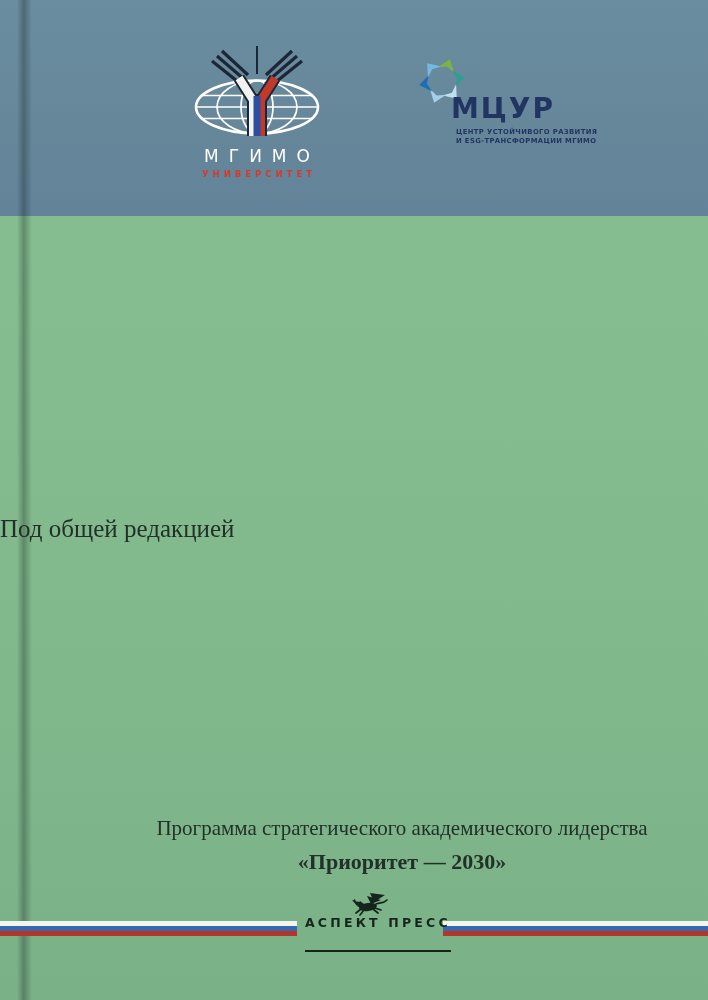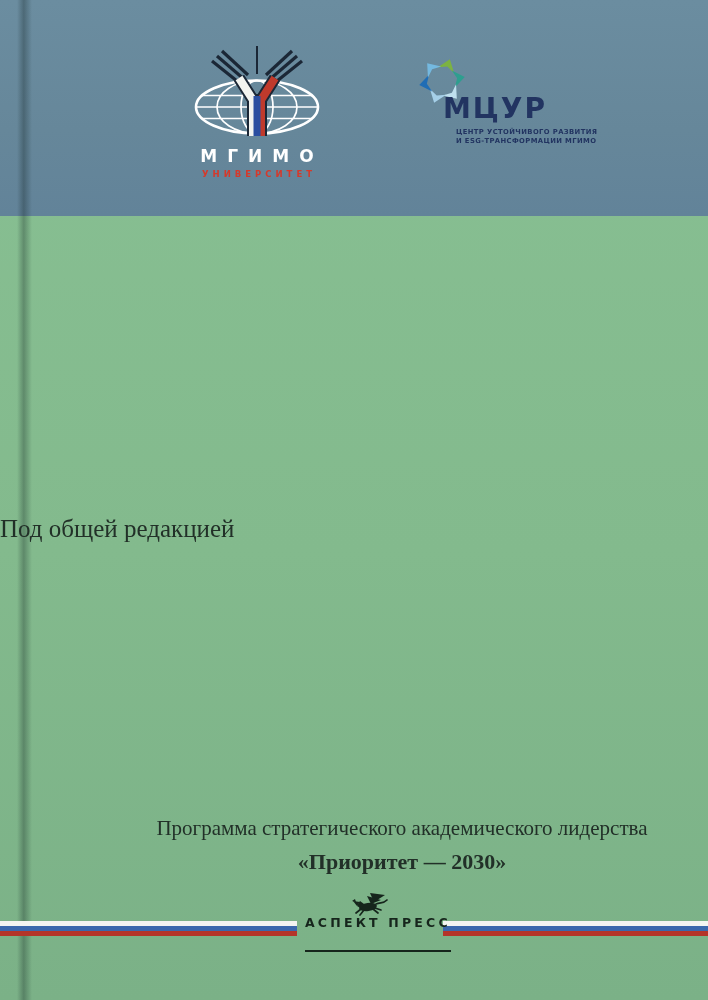--- a/index.html
+++ b/index.html
@@ -14,33 +14,33 @@
   }
   .hinge{
     position:absolute;left:17px;top:0;width:15px;height:1000px;
     background:linear-gradient(90deg,rgba(8,24,24,0) 0%,rgba(8,24,24,0.30) 45%,rgba(8,24,24,0) 100%);
     pointer-events:none;
   }
   
   .mgimo{position:absolute;left:182px;top:44px;width:150px;text-align:center;}
   .mgimo-name{
     font-family:"DejaVu Sans","Liberation Sans",sans-serif;
-    font-weight:700;font-size:17px;color:#ffffff;letter-spacing:10px;
+    font-weight:400;font-size:17px;color:#ffffff;letter-spacing:10px;
     margin-top:2px;text-indent:10px;
   }
   .mgimo-sub{
     font-family:"DejaVu Sans","Liberation Sans",sans-serif;
     font-weight:700;font-size:8.5px;color:#d5392b;letter-spacing:4px;
     margin-top:3px;text-indent:4px;
   }
   
   .mcur{position:absolute;left:417px;top:54px;width:190px;}
   .mcur-star{position:absolute;left:0;top:2px;}
   .mcur-name{
-    position:absolute;left:26px;top:38px;
+    position:absolute;left:34px;top:38px;
     font-family:"DejaVu Sans","Liberation Sans",sans-serif;
     font-weight:700;font-size:28px;color:#223461;letter-spacing:2px;
   }
   .mcur-caption{
     position:absolute;left:39px;top:74px;
     font-family:"DejaVu Sans","Liberation Sans",sans-serif;
     font-weight:700;font-size:6.8px;color:#223461;letter-spacing:0.4px;line-height:8.6px;
     white-space:nowrap;
   }
   

